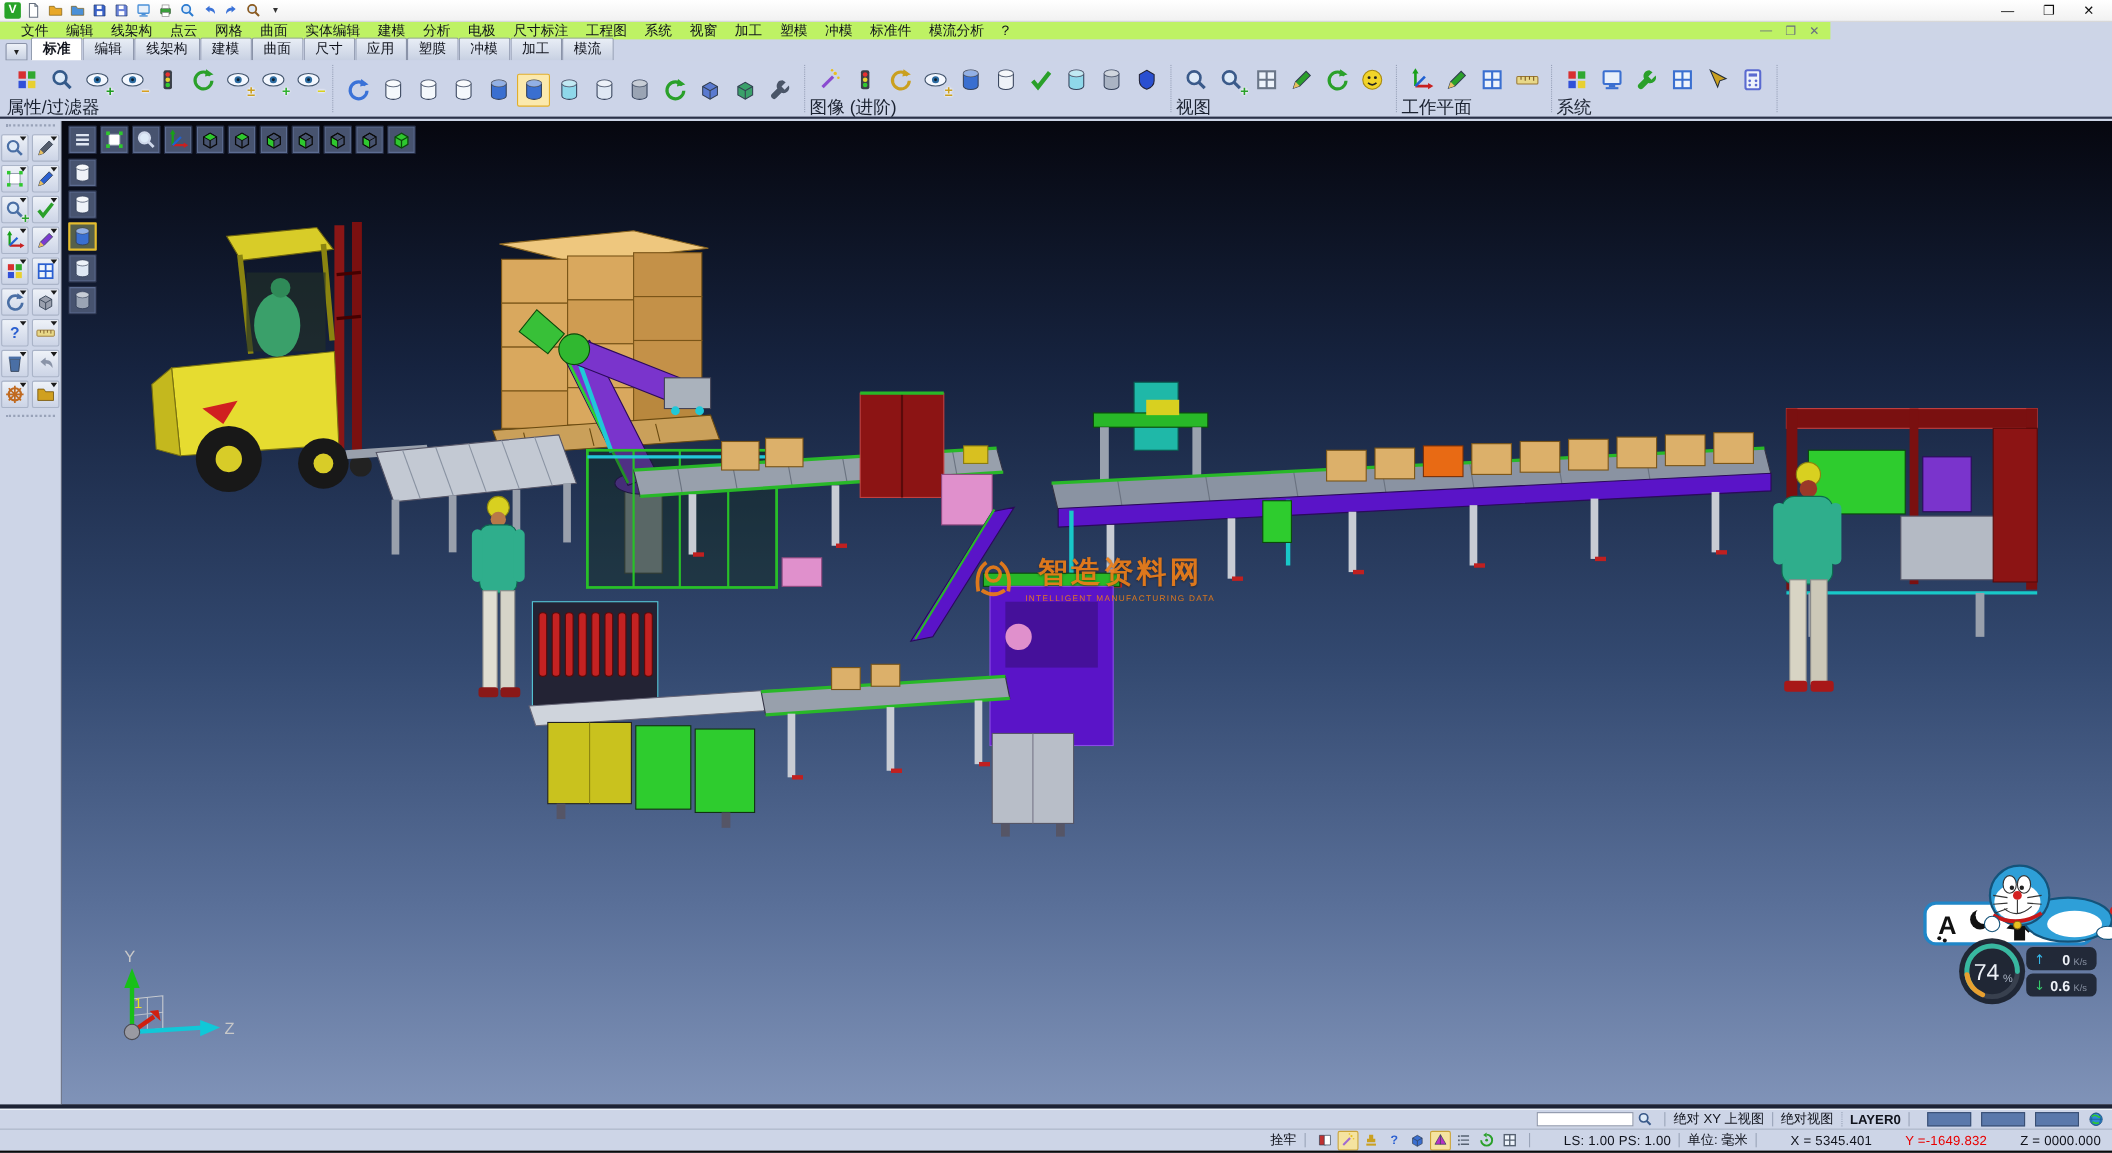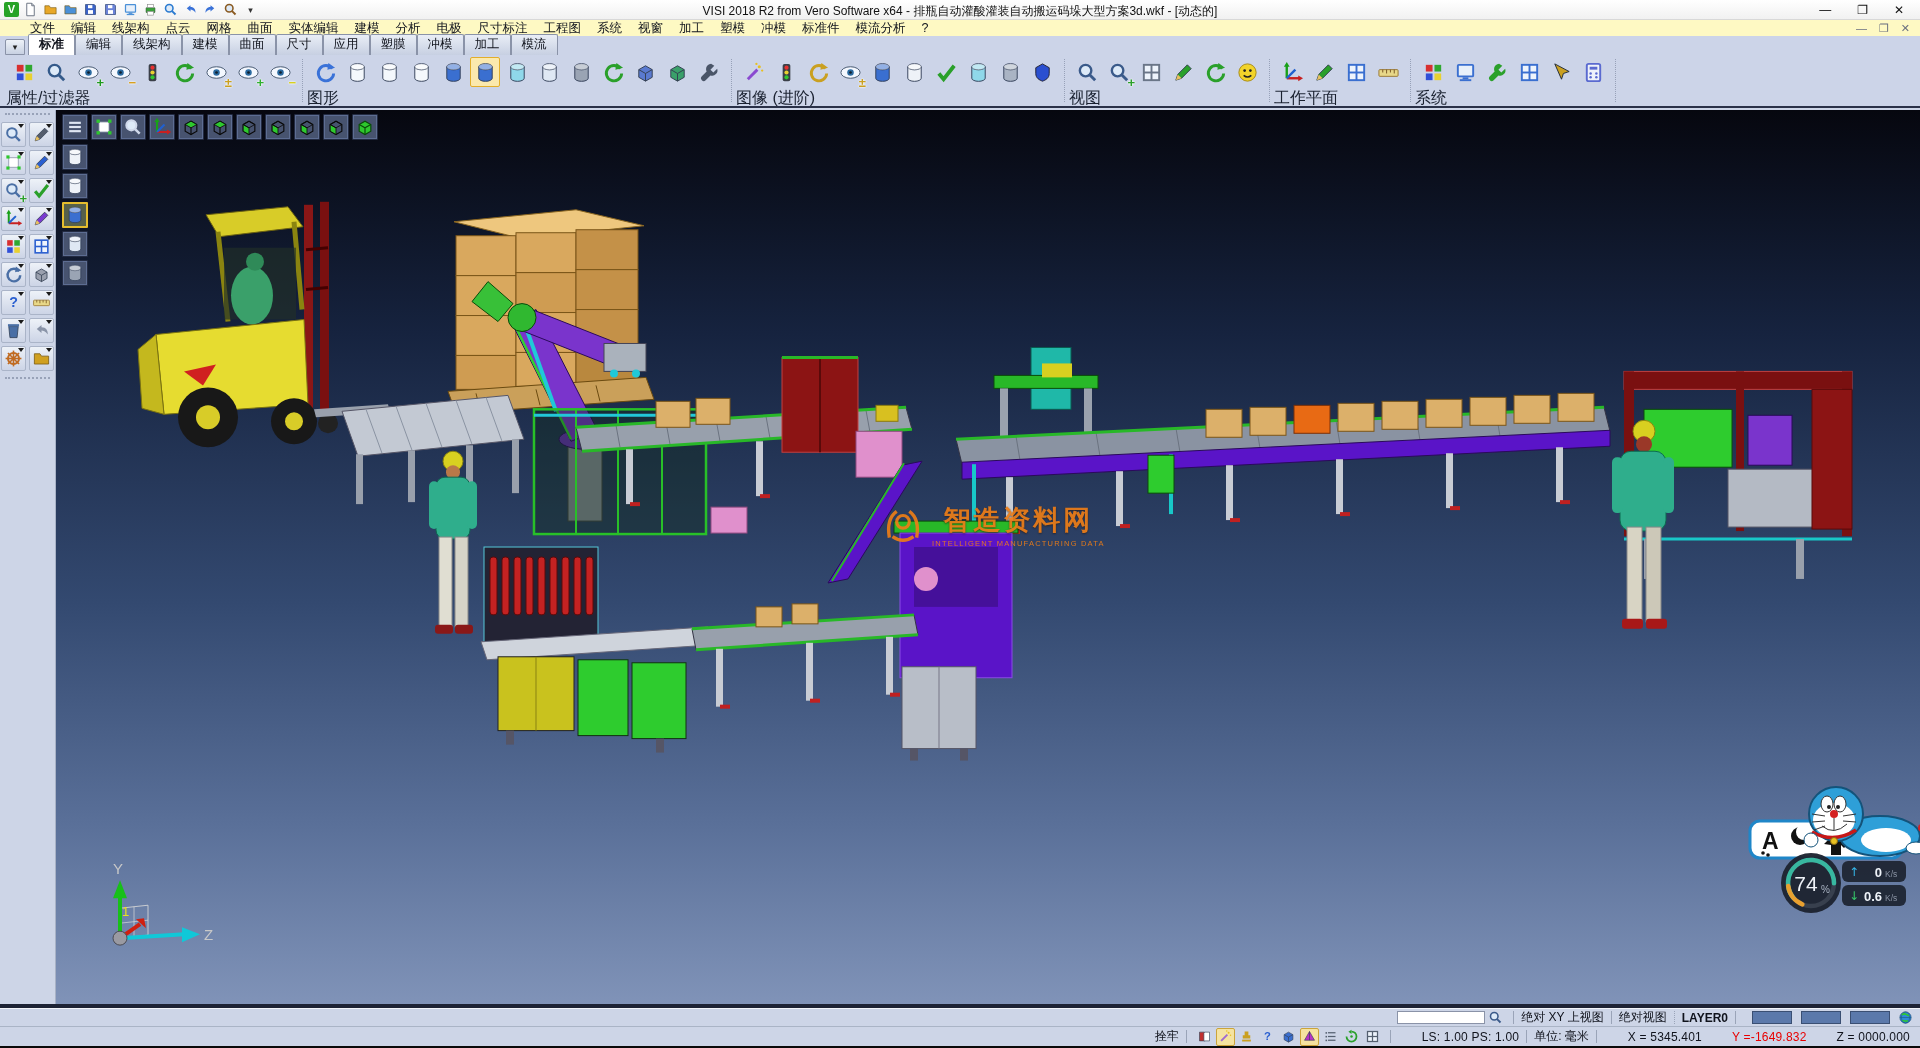--- a/index.html
+++ b/index.html
@@ -10,21 +10,21 @@
   #titlebar { left:0; top:0; width:1920px; height:20px; background:linear-gradient(#ffffff,#f1f1f1); display:flex; align-items:center; border-bottom:1px solid #d8d8d8; }
   #qat { display:flex; align-items:center; gap:3px; padding-left:4px; z-index:3; }
   #app-logo { width:15px; height:15px; background:#27a327; color:#fff; font-weight:bold; font-size:11px; line-height:15px; text-align:center; border-radius:2px; }
   .qicon { width:17px; height:17px; display:flex; align-items:center; justify-content:center; }
   .qicon svg { width:15px; height:15px; }
   #title-text { position:absolute; left:0; right:0; top:3px; text-align:center; font-size:12px; color:#111; }
   #win-controls { margin-left:auto; display:flex; gap:26px; padding-right:16px; font-size:12px; color:#111; z-index:3; }
   #win-controls span { cursor:default; }
 
   
-  #menubar { left:0; top:20px; width:1920px; height:16px; background:#fef9c3; display:flex; align-items:center; font-size:12.5px; color:#10131c; padding-left:22px; }
+  #menubar { left:0; top:20px; width:1664px; height:16px; background:#bef264; display:flex; align-items:center; font-size:12.5px; color:#10131c; padding-left:11px; }
   .menu-item { padding:0 8px; white-space:nowrap; }
   #child-controls { margin-left:auto; display:flex; gap:12px; padding-right:10px; color:#6a7080; font-size:11px; }
 
   
   #tabbar { left:0; top:36px; width:1920px; height:19px; background:#ccd4e8; display:flex; align-items:flex-end; padding-left:5px; }
   #tab-dropdown { width:20px; height:16px; border:1px solid #8a93a8; background:linear-gradient(#eef2f8,#c8d1e2); font-size:9px; text-align:center; color:#222; margin-right:3px; margin-bottom:0; line-height:15px; border-radius:2px 2px 0 0; }
   .tab { padding:1px 10px 2px 10px; font-size:12.5px; color:#10131c; border:1px solid #8a93a8; border-bottom:none; background:linear-gradient(#e9eef6,#c7d0e2); margin-right:0; border-radius:2px 2px 0 0; white-space:nowrap; }
   .tab.active { background:#ffffff; font-weight:bold; }
 
   
@@ -331,21 +331,20 @@
           <use href="#s-redo"></use>
         </svg>
       </div>
       <div class="qicon">
         <svg viewBox="0 0 24 24" style="color:#8a5a20">
           <use href="#s-mag"></use>
         </svg>
       </div>
       <div class="qicon" id="qat-more" style="font-size:9px;color:#333">▾</div>
   </div>
-  <div id="title-text">VISI 2018 R2 from Vero Software x64 - 排瓶自动灌酸灌装自动搬运码垛大型方案3d.wkf - [动态的]</div>
   <div id="win-controls">
     <span>—</span>
     <span>❐</span>
     <span>✕</span>
   </div>
 </div>
 
 <div id="menubar" class="abs">
 
   <span class="menu-item">文件</span>
@@ -509,21 +508,20 @@
           <svg viewBox="0 0 24 24" style="color:#3aa06a">
             <use href="#s-box"></use>
           </svg>
         </div>
         <div class="ricon">
           <svg viewBox="0 0 24 24" style="color:#4a5568">
             <use href="#s-wrench"></use>
           </svg>
         </div>
       </div>
-      <div class="rlabel">图形</div>
     </div>
     <div class="rsep"></div>
     <div class="rgroup">
       <div class="ricons">
         <div class="ricon">
           <svg viewBox="0 0 24 24" style="color:#8a4ad0">
             <use href="#s-wand"></use>
           </svg>
         </div>
         <div class="ricon">

